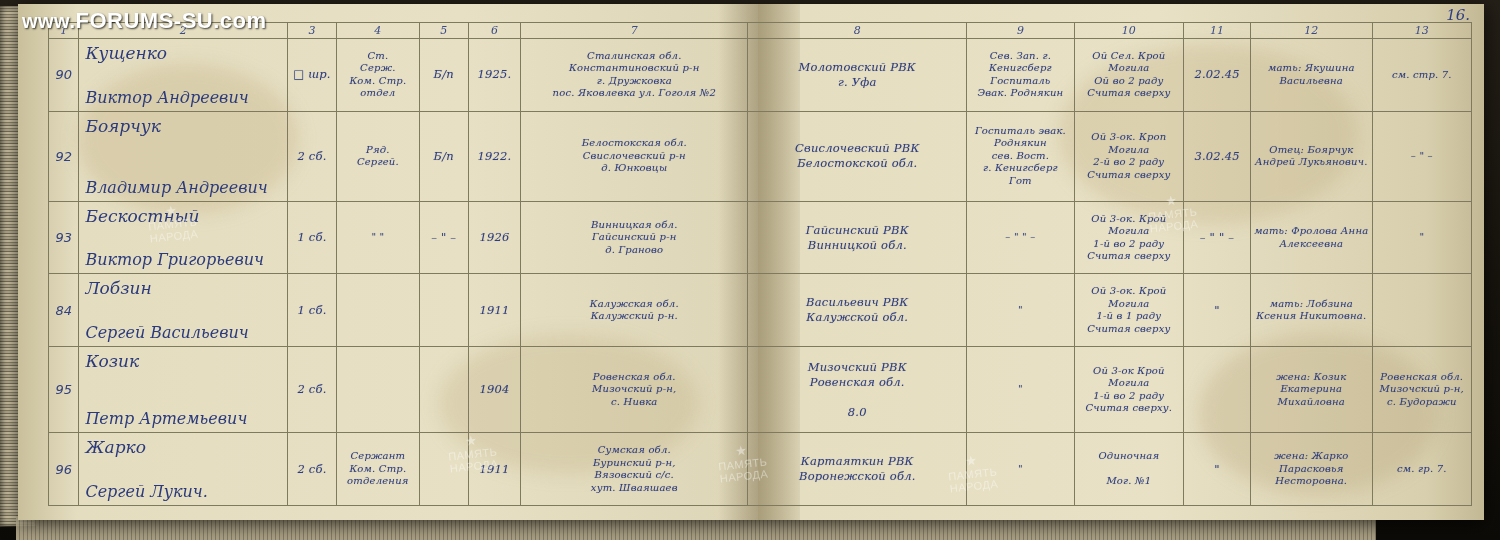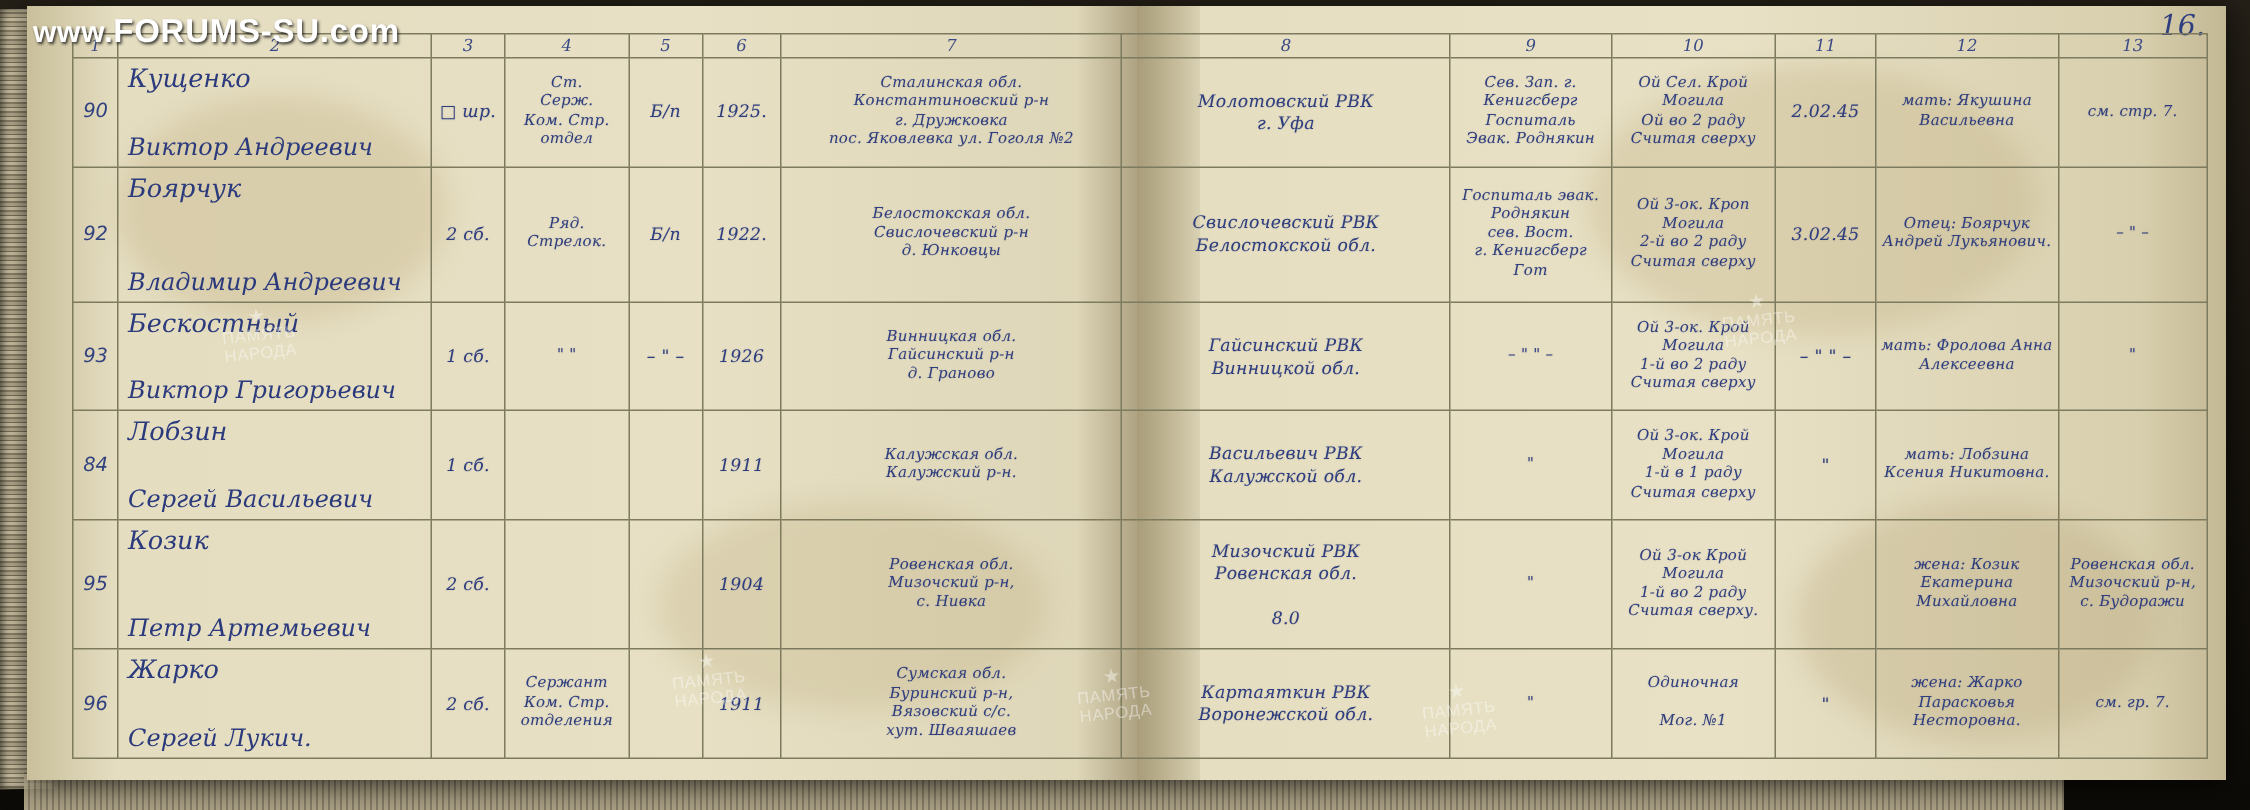--- a/index.html
+++ b/index.html
@@ -166,21 +166,21 @@
     font-size: 16px;
     color: #2b3a7c;
     text-align: left;
   }
   .page-number {
     position: absolute;
     right: 14px;
     top: 2px;
     font-family: "DejaVu Serif", serif;
     font-style: italic;
-    font-size: 19px;
+    font-size: 15px;
     color: #2f3e80;
     margin-left: 48px;
   }
   
   .watermark {
     position: absolute;
     left: 22px;
     top: 8px;
     font-family: "Liberation Sans", sans-serif;
     font-weight: bold;
@@ -297,21 +297,21 @@
         <tr>
           <td class="rownum">92</td>
           <td>
             <div class="name-cell">
               <div class="name-top">Боярчук</div>
               <div class="name-bottom">Владимир Андреевич</div>
             </div>
           </td>
           <td class="cell small">2 сб.</td>
           <td class="cell tiny" style="white-space:pre-line">Ряд.
-Стрелок.</td>
+Сергей.</td>
           <td class="cell small">Б/п</td>
           <td class="cell small">1922.</td>
           <td class="cell tiny" style="white-space:pre-line">Белостокская обл.
 Свислочевский р-н
 д. Юнковцы</td>
           <td class="cell small" style="white-space:pre-line">Свислочевский РВК
 Белостокской обл.</td>
           <td class="cell tiny" style="white-space:pre-line">Госпиталь эвак.
 Роднякин
 сев. Вост.

